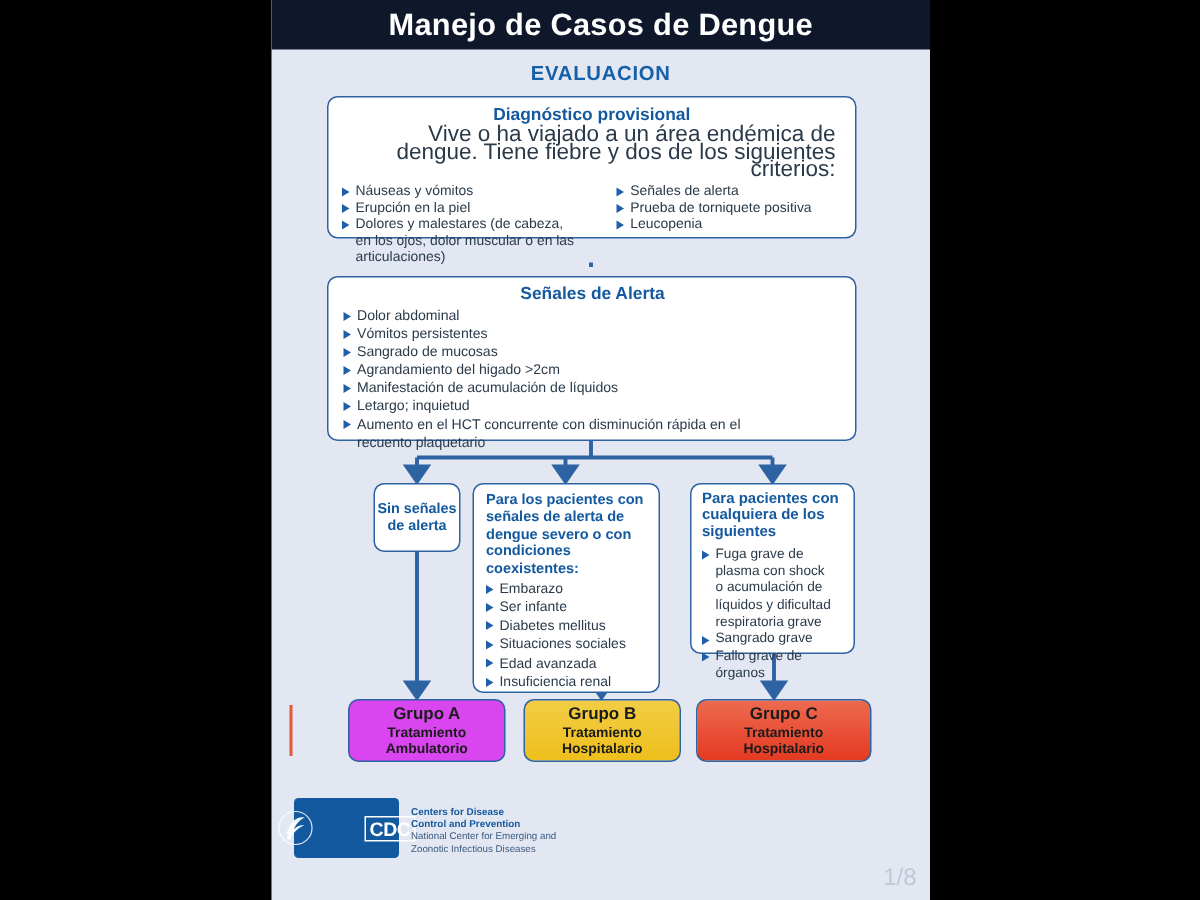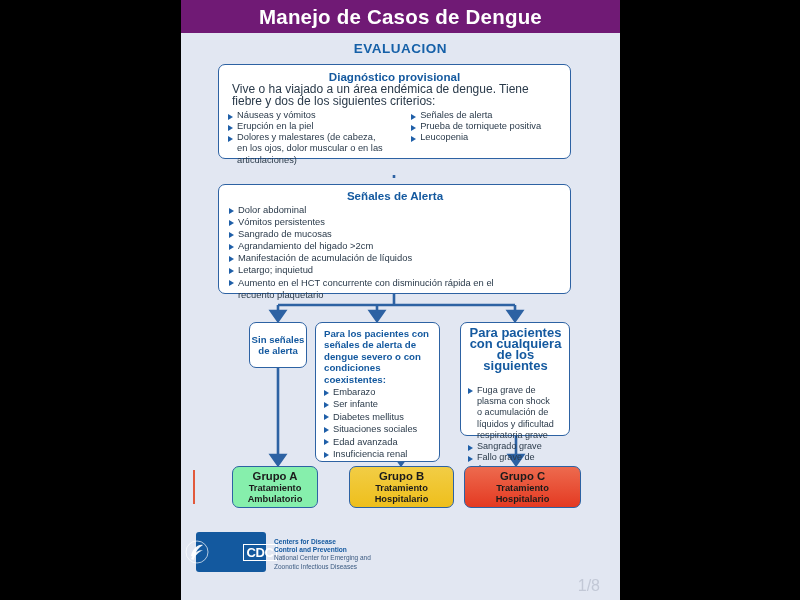--- a/index.html
+++ b/index.html
@@ -22,21 +22,21 @@
     background: #e2e7f2;
     overflow: hidden;
   }
 
   
   #header-bar {
     position: absolute;
     left: 0; top: 0;
     width: 439px;
     height: 33px;
-    background: #701a75;
+    background: #0f172a;
     display: flex;
     align-items: center;
     justify-content: center;
   }
   #header-title {
     color: #ffffff;
     font-size: 20.5px;
     font-weight: bold;
     letter-spacing: 0.2px;
   }
@@ -84,22 +84,22 @@
   .bullets li.nomark::before { display: none; }
 
   
   #box-diagnostico {
     left: 37px; top: 64px;
     width: 353px; height: 95px;
     padding: 5px 9px 4px 9px;
   }
   #box-diagnostico .wbox-title { font-size: 11.6px; margin-bottom: 1px; }
   #diag-lead {
-    text-align: left;
-    font-size: 12px;
+    text-align: right;
+    font-size: 15px;
     color: #2a3a4a;
     line-height: 11.6px;
     padding: 0 4px;
   }
   #diag-cols {
     display: flex;
     margin-top: 3px;
   }
   #diag-col-left  { width: 55%; }
   #diag-col-right { width: 45%; }
@@ -136,43 +136,43 @@
     text-align: left; margin-bottom: 1px;
   }
   #box-severo .bullets li { font-size: 9.3px; line-height: 12.4px; }
 
   #box-grave {
     left: 279px; top: 322px;
     width: 110px; height: 114px;
     padding: 5px 6px 4px 7px;
   }
   #box-grave .wbox-title {
-    font-size: 13px; line-height: 10.9px;
-    text-align: center; margin-bottom: 13px;
+    font-size: 10px; line-height: 10.9px;
+    text-align: left; margin-bottom: 3px;
   }
   #box-grave .bullets li { font-size: 9.1px; line-height: 11.3px; margin-bottom: 0px; }
 
   
   .gbox {
     position: absolute;
     top: 466px;
     height: 42px;
     border: 1.6px solid #2d62a3;
     border-radius: 7px;
     display: flex;
     flex-direction: column;
     align-items: center;
     justify-content: center;
     text-align: center;
     color: #1b1b1b;
   }
   .gbox .g-name { font-size: 11.3px; font-weight: bold; line-height: 13px; }
   .gbox .g-sub  { font-size: 9.3px; font-weight: bold; line-height: 10.6px; }
 
-  #gbox-a { left: 51px;  width: 86px; background: #86efac; }
+  #gbox-a { left: 51px;  width: 105px; background: #d946ef; }
   #gbox-b { left: 168px; width: 105px; background: #f0c52f;
             background: linear-gradient(180deg,#f2cd45 0%,#eebf1c 100%); }
   #gbox-c { left: 283px; width: 117px; background: #e8482e;
             background: linear-gradient(180deg,#ed6a4e 0%,#e43a22 100%); }
 
   
   #red-marker {
     position: absolute;
     left: 12px; top: 470px;
     width: 2.4px; height: 34px;
@@ -209,21 +209,21 @@
   #cdc-line1, #cdc-line2 {
     color: #14599f; font-size: 6.6px; font-weight: bold; line-height: 8.2px;
   }
   #cdc-line3, #cdc-line4 {
     color: #3b5a80; font-size: 6.5px; line-height: 8.2px;
   }
 
   
   #page-num {
     position: absolute;
-    right: 20px; bottom: 5px;
+    right: 9px; bottom: 5px;
     color: #c2c8d6;
     font-size: 16px;
     font-weight: normal;
   }
 </style>
 </head>
 <body>
 
 <div id="slide">
 

